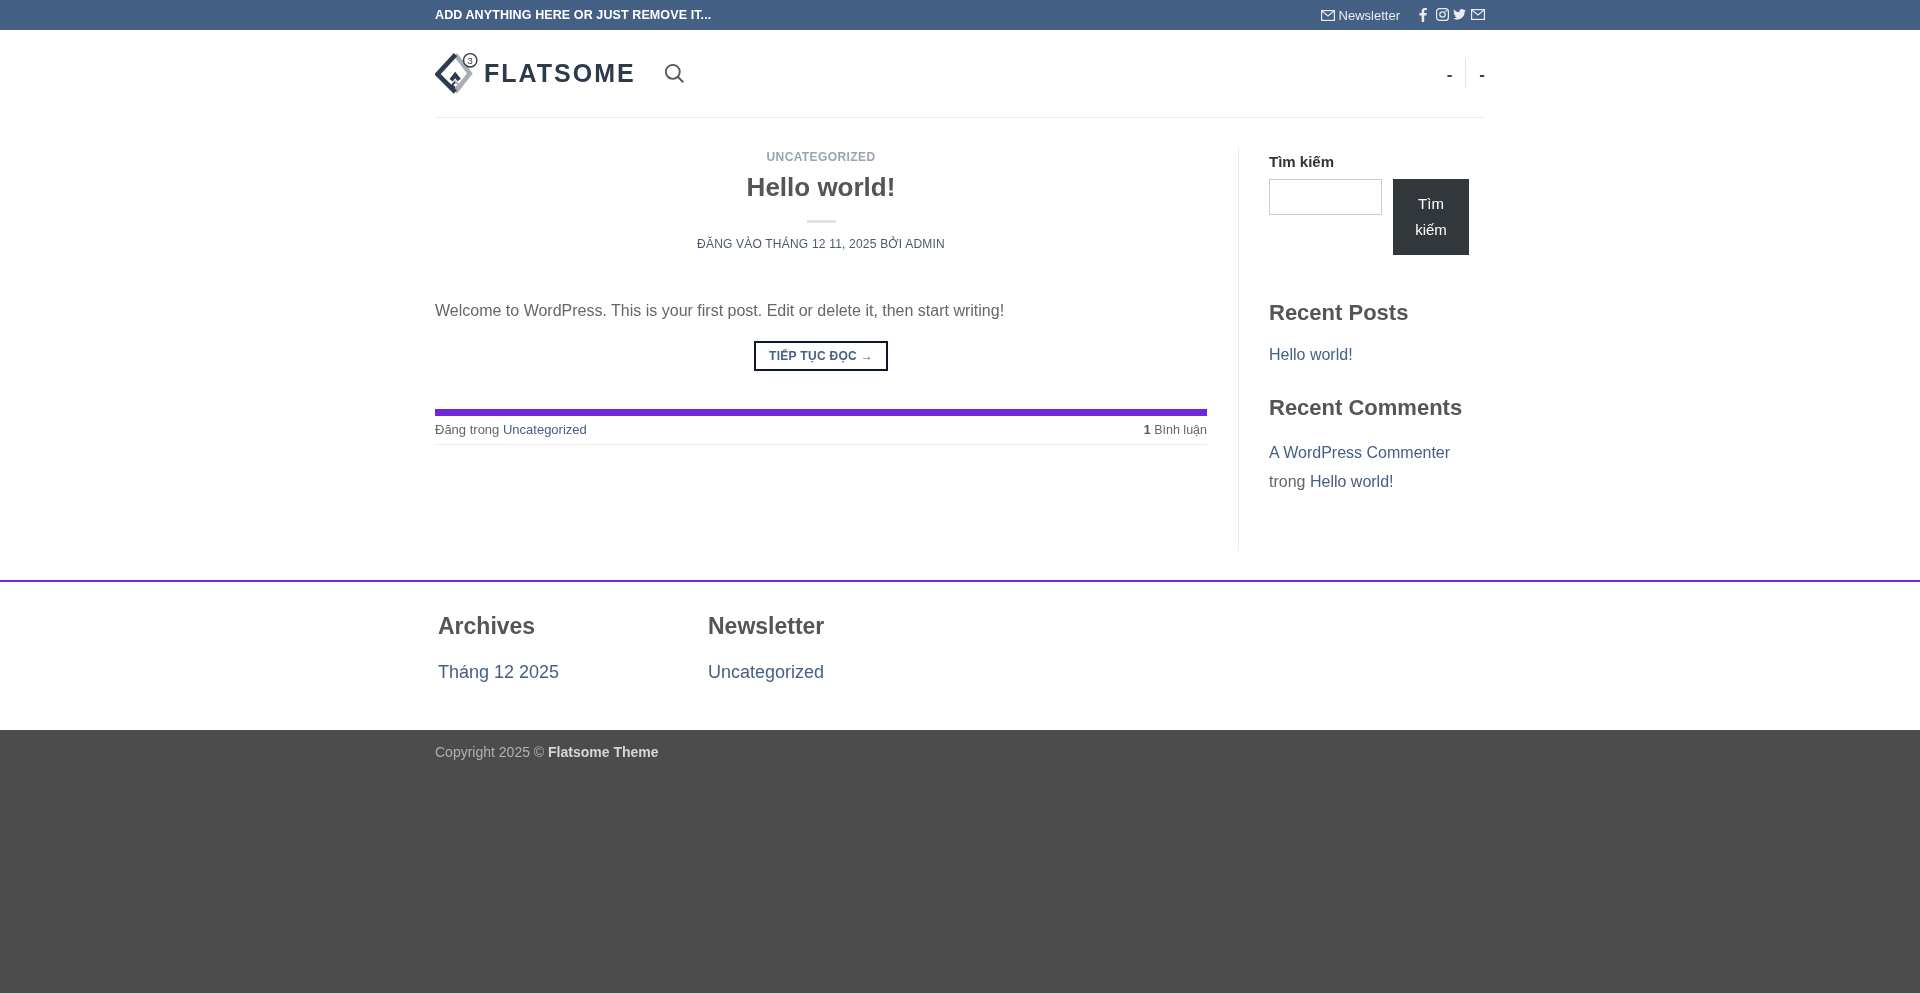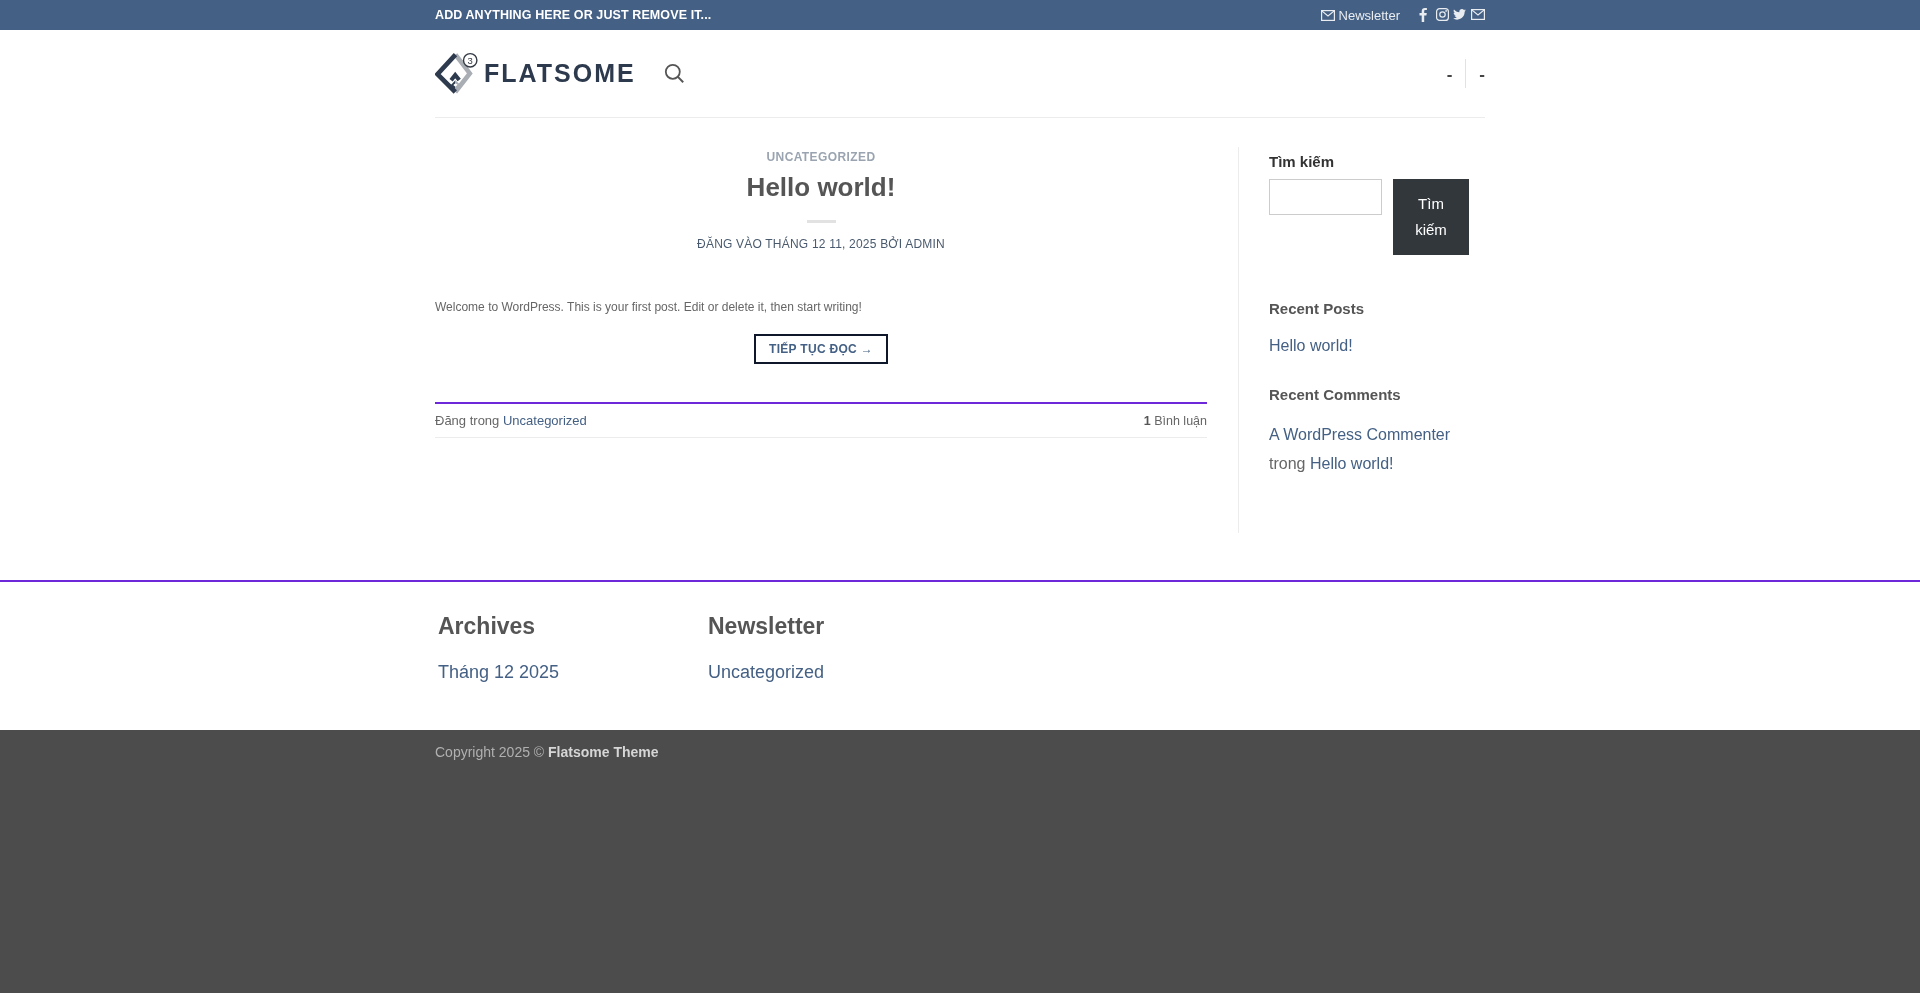--- a/index.html
+++ b/index.html
@@ -32,34 +32,34 @@
 .hdr-border { width:1050px; margin:0 auto; }
 
 
 .main { }
 .main .container { display:flex; align-items:flex-start; height:462px; }
 .post-col { width:772px; padding-top:32px; }
 .cat-label { text-align:center; font-size:12px; font-weight:bold; letter-spacing:0.4px; color:#9aa4b0; }
 h1.post-title { text-align:center; font-size:26px; font-weight:bold; color:#555; margin-top:8px; }
 .title-divider { width:29px; height:3px; background:#e2e2e2; margin:17px auto 0; }
 .post-meta { text-align:center; font-size:12px; letter-spacing:0.2px; color:#4a5a6e; margin-top:14px; text-transform:uppercase; }
-.post-excerpt { margin-top:47px; font-size:12px; line-height:1.6; color:#666; }
+.post-excerpt { margin-top:47px; font-size:16px; line-height:1.6; color:#666; }
 .more-wrap { text-align:center; margin-top:17px; }
 .more-btn { display:inline-block; border:2px solid #0f172a; color:#446084; font-size:12px; font-weight:bold; letter-spacing:0.3px; padding:0 13px; line-height:26px; height:30px; }
-.post-footmeta { margin-top:38px; border-top:2px solid #6d28d9; border-bottom:1px solid #ececec; height:36px; display:flex; align-items:center; font-size:13px; color:#666; }
+.post-footmeta { margin-top:38px; border-top:7px solid #6d28d9; border-bottom:1px solid #ececec; height:36px; display:flex; align-items:center; font-size:13px; color:#666; }
 .post-footmeta .right { margin-left:auto; font-size:12.5px; }
 .post-footmeta b { color:#555; }
 
 
 .sidebar { margin-left:31px; margin-top:29px; border-left:1px solid #ececec; padding-left:30px; width:247px; padding-bottom:55px; }
 .s-label { font-size:15px; font-weight:bold; color:#333; margin-top:6px; }
 .s-search { display:flex; margin-top:9px; }
 .s-input { width:113px; height:36px; border:1px solid #ccc; background:#fff; }
 .s-btn { margin-left:11px; width:76px; background:#32373c; color:#fff; font-size:15px; line-height:26px; padding:12px 10px; text-align:center; }
-.widget-title { font-size:15px; font-weight:bold; color:#555; }
+.widget-title { font-size:22px; font-weight:bold; color:#555; }
 .w-recentposts { margin-top:45px; }
 .w-item { margin-top:20px; font-size:16px; }
 .w-recentcomments { margin-top:31px; }
 .w-comment { margin-top:17px; font-size:16px; line-height:29px; color:#666; }
 
 
 .footer-widgets { border-top:2px solid #6d28d9; padding:31px 0 0; height:150px; }
 .footer-widgets .container { display:flex; }
 .f-col { width:270px; padding-left:3px; }
 .f-title { font-size:23px; font-weight:bold; color:#555; }

